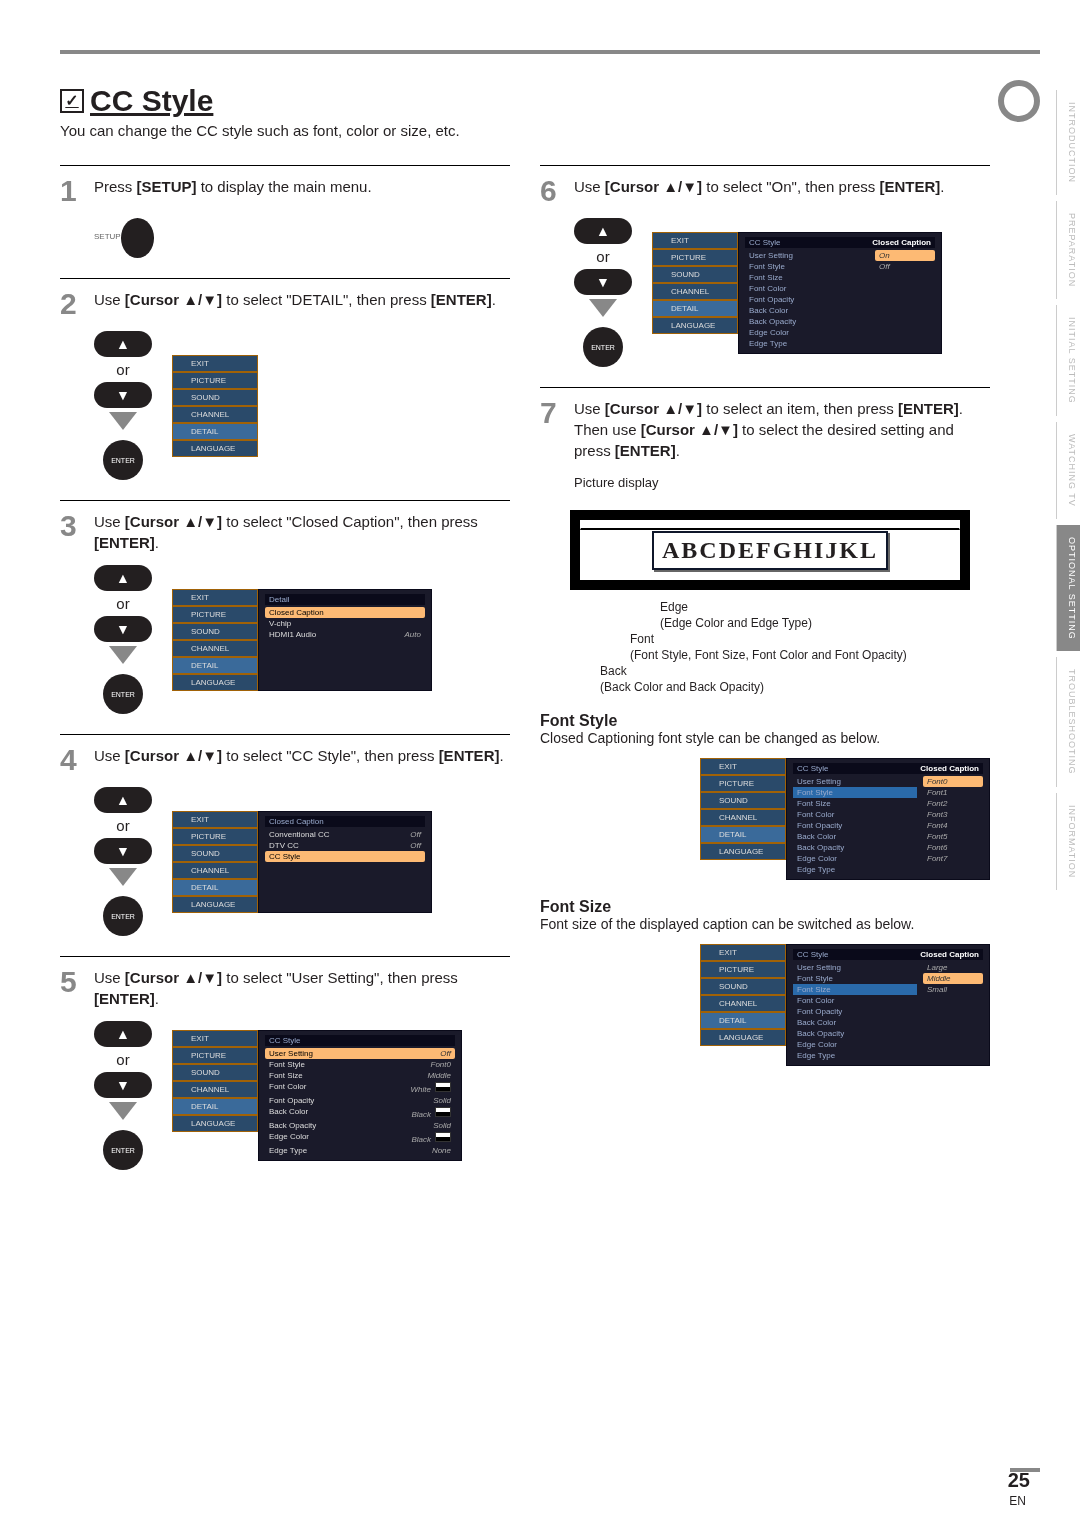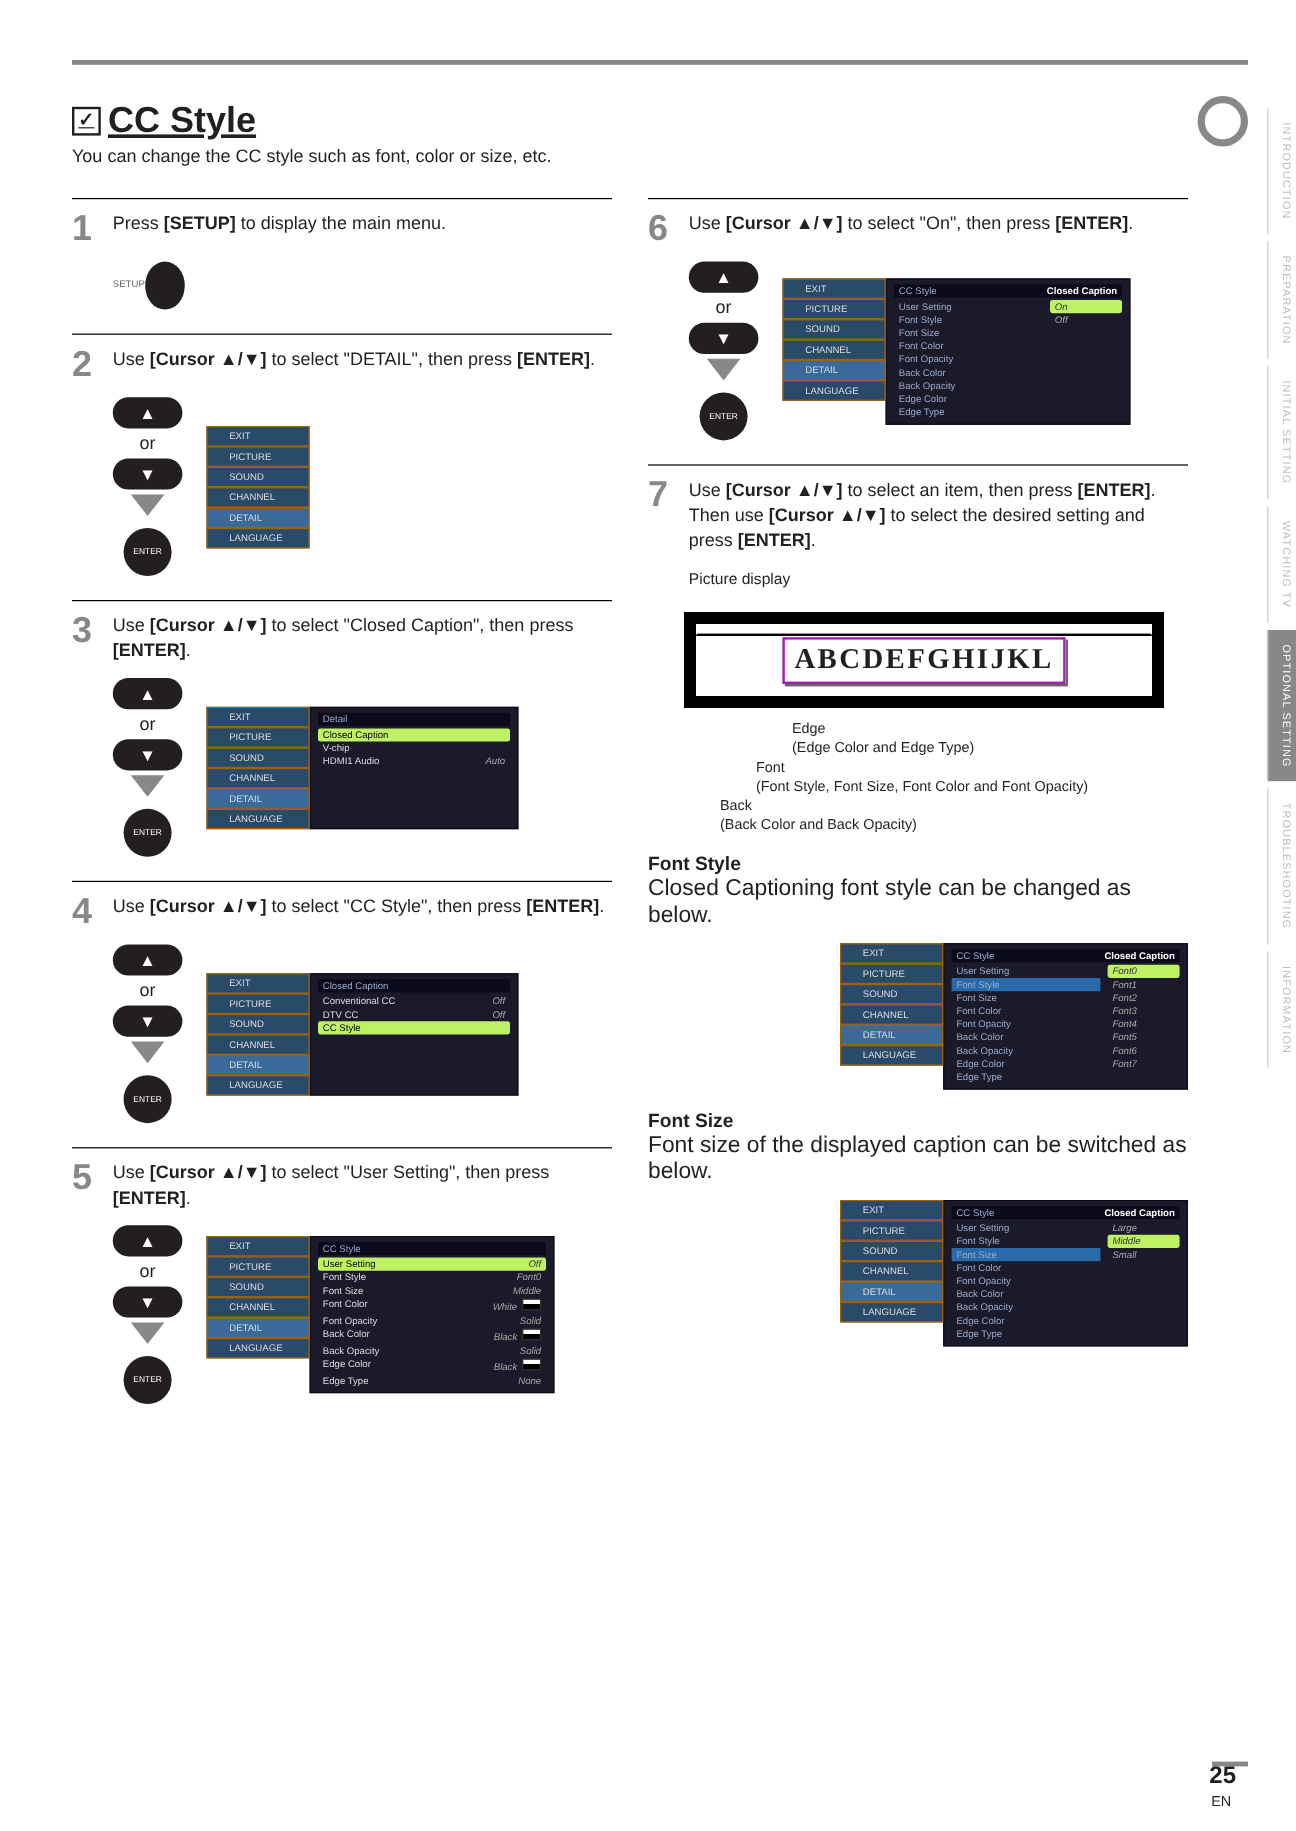--- a/index.html
+++ b/index.html
@@ -53,35 +53,35 @@
   
   .osd { display:flex; font-size:8px; color:#ddd; }
   .osd-left { display:flex; flex-direction:column; }
   .osd-li { background:#2a4a6a; border:1px solid #a16207; padding:3px 6px 3px 18px; position:relative; width:60px; }
   .osd-li.sel { background:#3a6a9a; }
   .osd-right { background:#1a1a2a; width:160px; padding:4px 6px; border:1px solid #0a0a1a; }
   .osd-right-wide { width:190px; }
   .osd-title { color:#9ac; margin-bottom:2px; background:#0a0a1a; padding:1px 4px; display:flex; justify-content:space-between; }
   .osd-title2 { color:#fff; font-weight:bold; }
   .osd-row { display:flex; justify-content:space-between; padding:1px 4px; }
-  .osd-row.sel { background:#bef264; color:#000; border-radius:2px; }
+  .osd-row.sel { background:#fdba74; color:#000; border-radius:2px; }
   .osd-row.sel-blue { background:#2a6aaa; }
   .osd-row .rv { font-style:italic; color:#aaa; }
   .osd-row.sel .rv { color:#333; }
   .osd-sub { color:#9ac; }
 
   .tv-frame { border:10px solid #000; width:380px; height:60px; position:relative; margin:20px auto 0 30px; display:flex; align-items:center; justify-content:center; }
   .tv-frame::before { content:""; position:absolute; top:-8px; left:0; right:0; height:16px; border-top:2px solid #000; border-radius:0 0 100% 100% / 0 0 40px 40px; transform:scaleY(-1); }
-  .sample-text { border:2px solid #a21caf; padding:4px 8px; font-family:serif; font-size:24px; letter-spacing:2px; font-weight:bold; box-shadow:2px 2px 0 #666; }
+  .sample-text { border:2px solid #0f172a; padding:4px 8px; font-family:serif; font-size:24px; letter-spacing:2px; font-weight:bold; box-shadow:2px 2px 0 #666; }
   .callouts { font-size:12px; margin-top:10px; padding-left:30px; }
   .callouts div { margin:2px 0; }
   .bullet-note { font-size:14px; margin-top:14px; padding-left:14px; position:relative; }
   .bullet-note::before { content:"•"; position:absolute; left:0; }
   .sec-h { font-size:16px; font-weight:bold; margin-top:18px; }
-  .sec-p { font-size:19px; }
+  .sec-p { font-size:14px; }
 
   .side-tabs { position:absolute; right:0; top:90px; width:24px; display:flex; flex-direction:column; gap:6px; }
   .tab { writing-mode:vertical-rl; font-size:9px; color:#bbb; border-left:1px solid #ccc; padding:12px 3px; text-align:center; letter-spacing:1px; }
   .tab.active { background:#888; color:#fff; }
   .pnum { position:absolute; right:50px; bottom:34px; font-size:20px; font-weight:bold; }
   .lang { position:absolute; right:54px; bottom:18px; font-size:12px; }
   .bar { background:#888; height:4px; position:absolute; bottom:54px; right:40px; width:30px; }
   .small-sw { width:14px; height:8px; background:linear-gradient(#fff 50%,#000 50%); border:1px solid #333; display:inline-block; margin-left:4px; }
 </style>
 </head>

